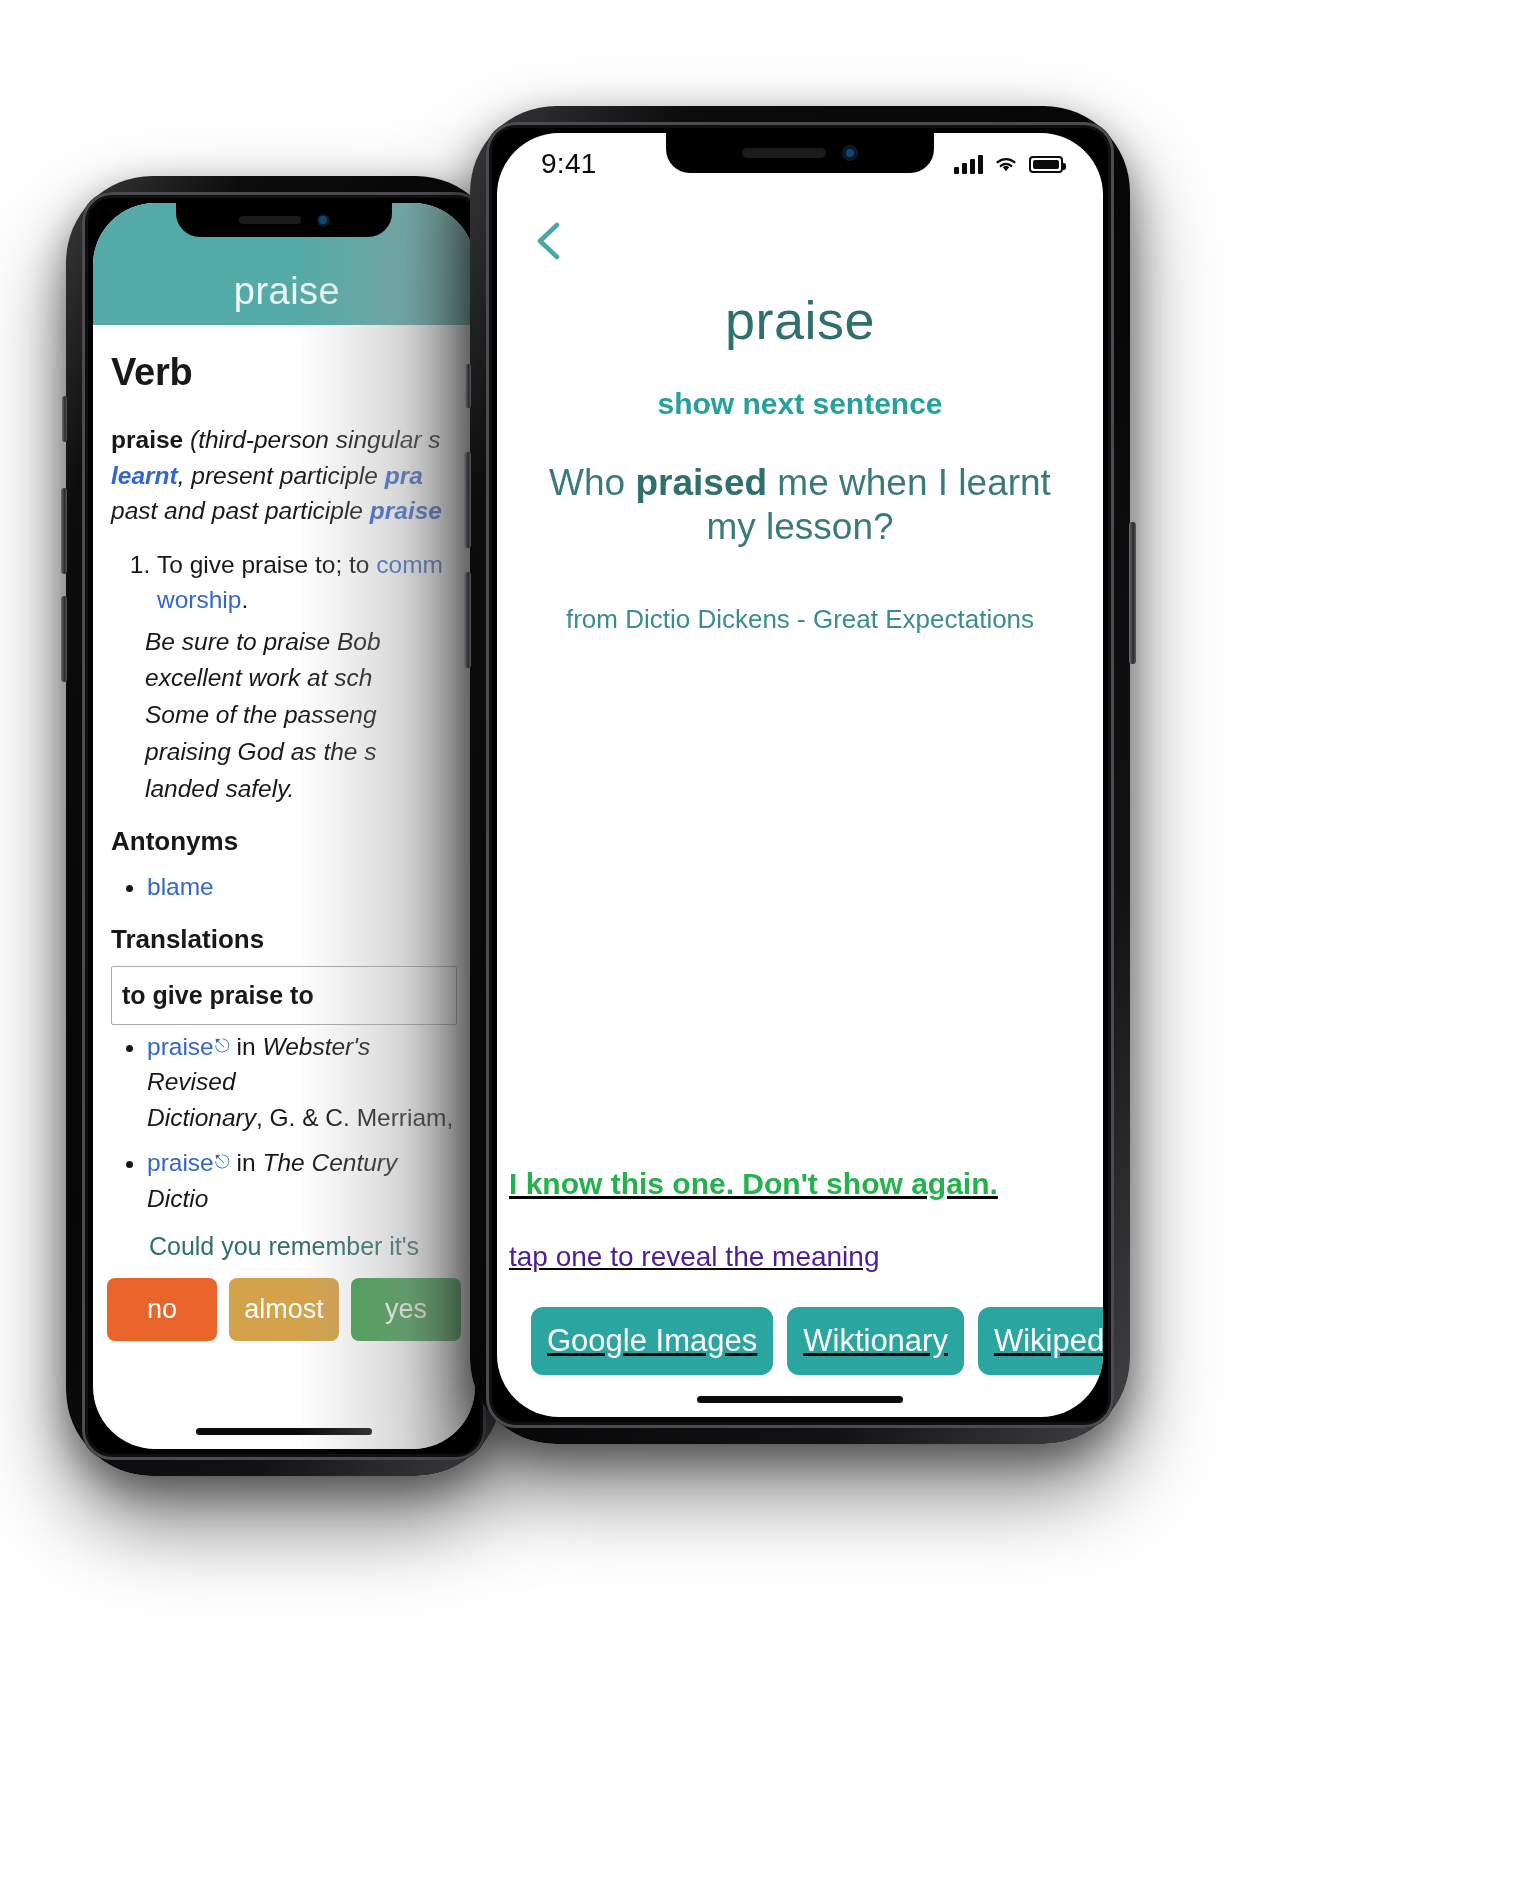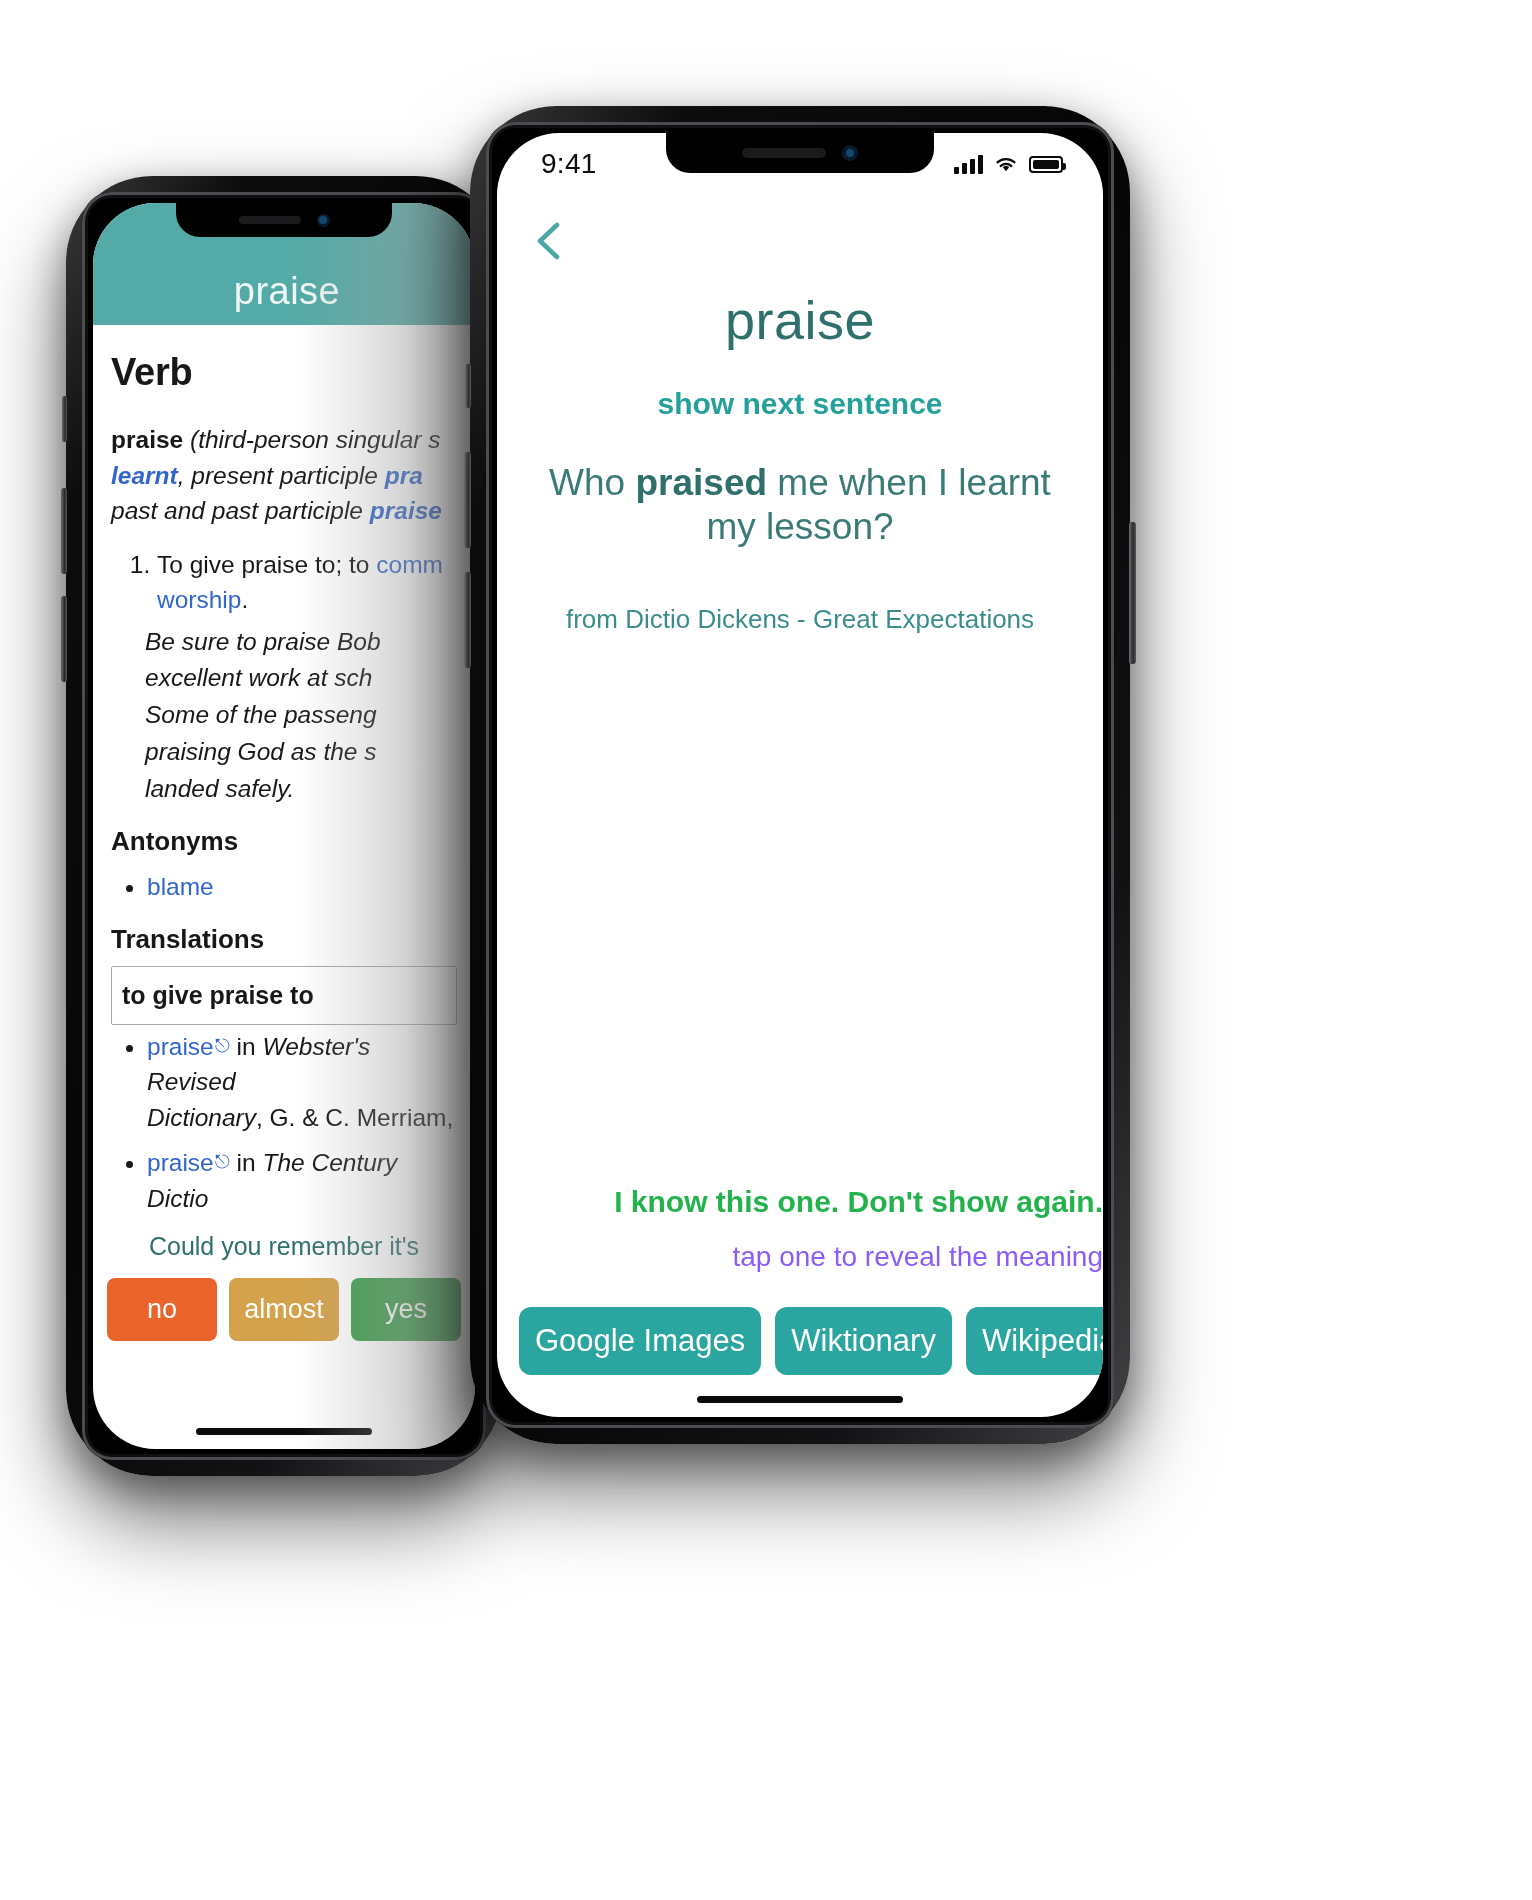--- a/index.html
+++ b/index.html
@@ -150,23 +150,23 @@
     font-size:30px; color:#25a19c; font-weight:700; margin-top: 36px;
   }
   .fc-sentence {
     font-size:37px; color:#3a7b78; font-weight:300; line-height:1.2;
     margin-top: 40px; padding: 0 10px;
   }
   .fc-sentence b { font-weight:700; color:#2f6f6c;}
   .fc-source {
     font-size:26px; color:#3a8d8a; font-weight:300; margin-top: 54px;
   }
-  .fc-bottom { position:absolute; left:0; right:0; bottom: 42px; text-align:right; }
+  .fc-bottom { position:absolute; left:12px; right:0; bottom: 42px; text-align:left;text-decoration:underline; }
   .fc-know { font-size:30px; color:#24b24c; font-weight:700; }
-  .fc-tap  { font-size:28px; color:#8b5cf6; font-weight:300; margin-top: 22px; }
+  .fc-tap  { font-size:28px; color:#4c1d95; font-weight:300; margin-top: 40px; }
   .fc-links { display:flex; gap:14px; margin-top: 34px; padding: 0 22px; justify-content:flex-start; }
   .fc-link {
     background:#2ba5a0; color:#fff; border-radius:12px;
     padding: 16px 16px; font-size:31px; font-weight:300;
     white-space: nowrap;
   }
 </style>
 </head>
 <body>
 

